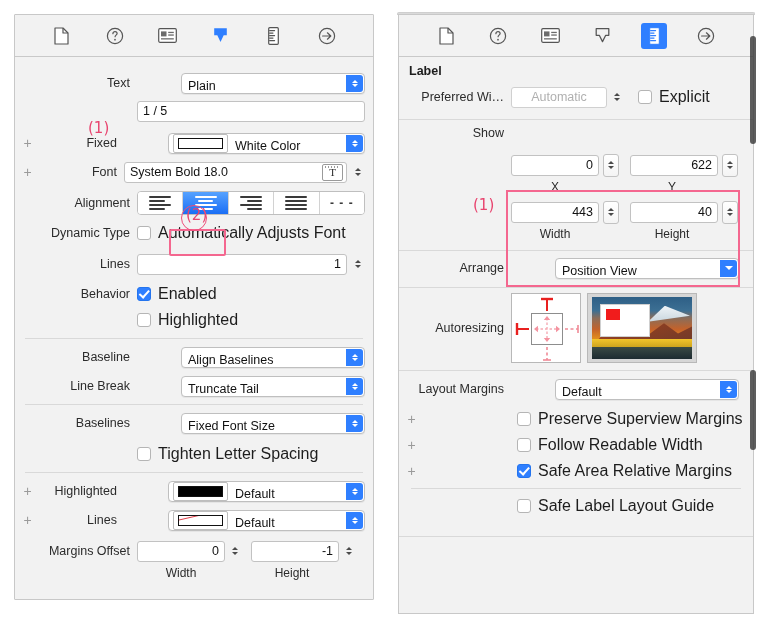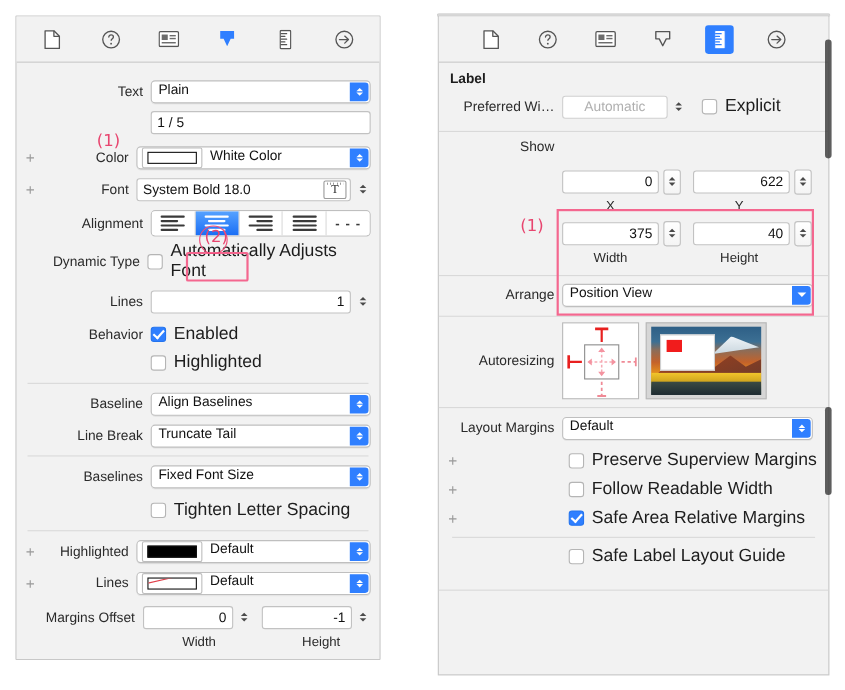--- a/index.html
+++ b/index.html
@@ -2,21 +2,21 @@
 <html><head>
 <meta charset="utf-8">
 <style>
   html,body{margin:0;padding:0;background:#ffffff;}
   body{
     width:768px;height:627px;position:relative;overflow:hidden;
     font-family:"Liberation Sans","DejaVu Sans",sans-serif;
     -webkit-font-smoothing:antialiased;
   }
   .panel{position:absolute;background:#f2f2f2;border:1px solid #c8c8c8;box-sizing:border-box;}
-  #left-panel{left:14px;top:14px;width:332px;height:586px;border-radius:1px;}
+  #left-panel{left:14px;top:14px;width:360px;height:586px;border-radius:1px;}
   #right-panel{left:398px;top:14px;width:356px;height:600px;}
   #right-panel-outerline{position:absolute;left:397px;top:12px;width:358px;height:3px;
      background:#dadada;border:1px solid #cfcfcf;border-bottom:none;box-sizing:border-box;border-radius:2px 2px 0 0;}
 
   
   .toolbar{display:flex;align-items:center;justify-content:center;gap:27px;
      height:42px;border-bottom:1px solid #c9c9c9;background:#f2f2f2;box-sizing:border-box;}
   .tb-ico{width:26px;height:26px;display:flex;align-items:center;justify-content:center;
      border-radius:3px;cursor:default;}
   .tb-ico.sel-blue-bg{background:#2f7fff;}
@@ -36,22 +36,23 @@
   
   .field{
     background:#fff;border:1px solid #c2c2c2;border-radius:3px;height:21px;
     font-size:12.5px;color:#111;display:flex;align-items:center;padding:0 5px;box-sizing:border-box;
   }
   .field.num{justify-content:flex-end;}
   .field.ph{color:#b0b0b0;border-color:#d0d0d0;justify-content:center;}
 
   .popup{
     position:relative;background:#fff;border:1px solid #bfbfbf;border-radius:4px;height:21px;
-    display:flex;align-items:flex-start;font-size:12.5px;color:#111;padding:0 26px 0 6px;box-sizing:border-box;
+    display:flex;align-items:flex-end;font-size:12.5px;color:#111;padding:0 26px 0 6px;box-sizing:border-box;
     box-shadow:0 1px 0 rgba(0,0,0,.05);
+    margin-left:44px;
   }
   .popup .pbtn{
     position:absolute;right:1px;top:1px;bottom:1px;width:17px;background:#2f7fff;
     border-radius:0 3px 3px 0;display:flex;flex-direction:column;align-items:center;justify-content:center;gap:1px;
   }
   .popup .pbtn i{display:block;border-left:3px solid transparent;border-right:3px solid transparent;}
   .popup .pbtn i.up{border-bottom:3.5px solid #fff;}
   .popup .pbtn i.dn{border-top:3.5px solid #fff;}
   .popup .pbtn.single i.dn{border-top-width:4.5px;border-left-width:4px;border-right-width:4px;}
 
@@ -188,21 +189,21 @@
   <div class="row" style="margin-top:2px">
     <span class="plus blank">+</span>
     <span class="lab" style="width:103px"></span>
     <div class="field" style="flex:1">
       <span>1 / 5</span>
     </div>
   </div>
 
   <div class="row" style="margin-top:6px">
     <span class="plus">+</span>
-    <span class="lab" style="width:90px">Color</span>
+    <span class="lab" style="width:90px">Fixed</span>
     <div class="popup" style="flex:1;padding-left:4px">
       <span class="swatch" style="margin-right:7px">
           <span class="inner"></span>
         </span>
       <span>White Color</span>
       <span class="pbtn">
           <i class="up"></i>
           <i class="dn"></i>
         </span>
     </div>
@@ -493,21 +494,21 @@
   <div class="row" style="padding-left:8px;min-height:18px">
     <span class="lab" style="width:104px"></span>
     <span style="width:88px;text-align:center;font-size:12px;color:#2b2b2b">X</span>
     <span style="width:29px"></span>
     <span style="width:88px;text-align:center;font-size:12px;color:#2b2b2b">Y</span>
   </div>
 
   <div class="row" style="padding-left:8px;margin-top:3px">
     <span class="lab" style="width:104px"></span>
     <div class="field num" style="width:88px">
-      <span>375</span>
+      <span>443</span>
     </div>
     <div class="stepper" style="margin:0 11px 0 4px">
         <i class="up"></i>
         <i class="dn"></i>
       </div>
     <div class="field num" style="width:88px">
       <span>40</span>
     </div>
     <div class="stepper" style="margin-left:4px">
         <i class="up"></i>

